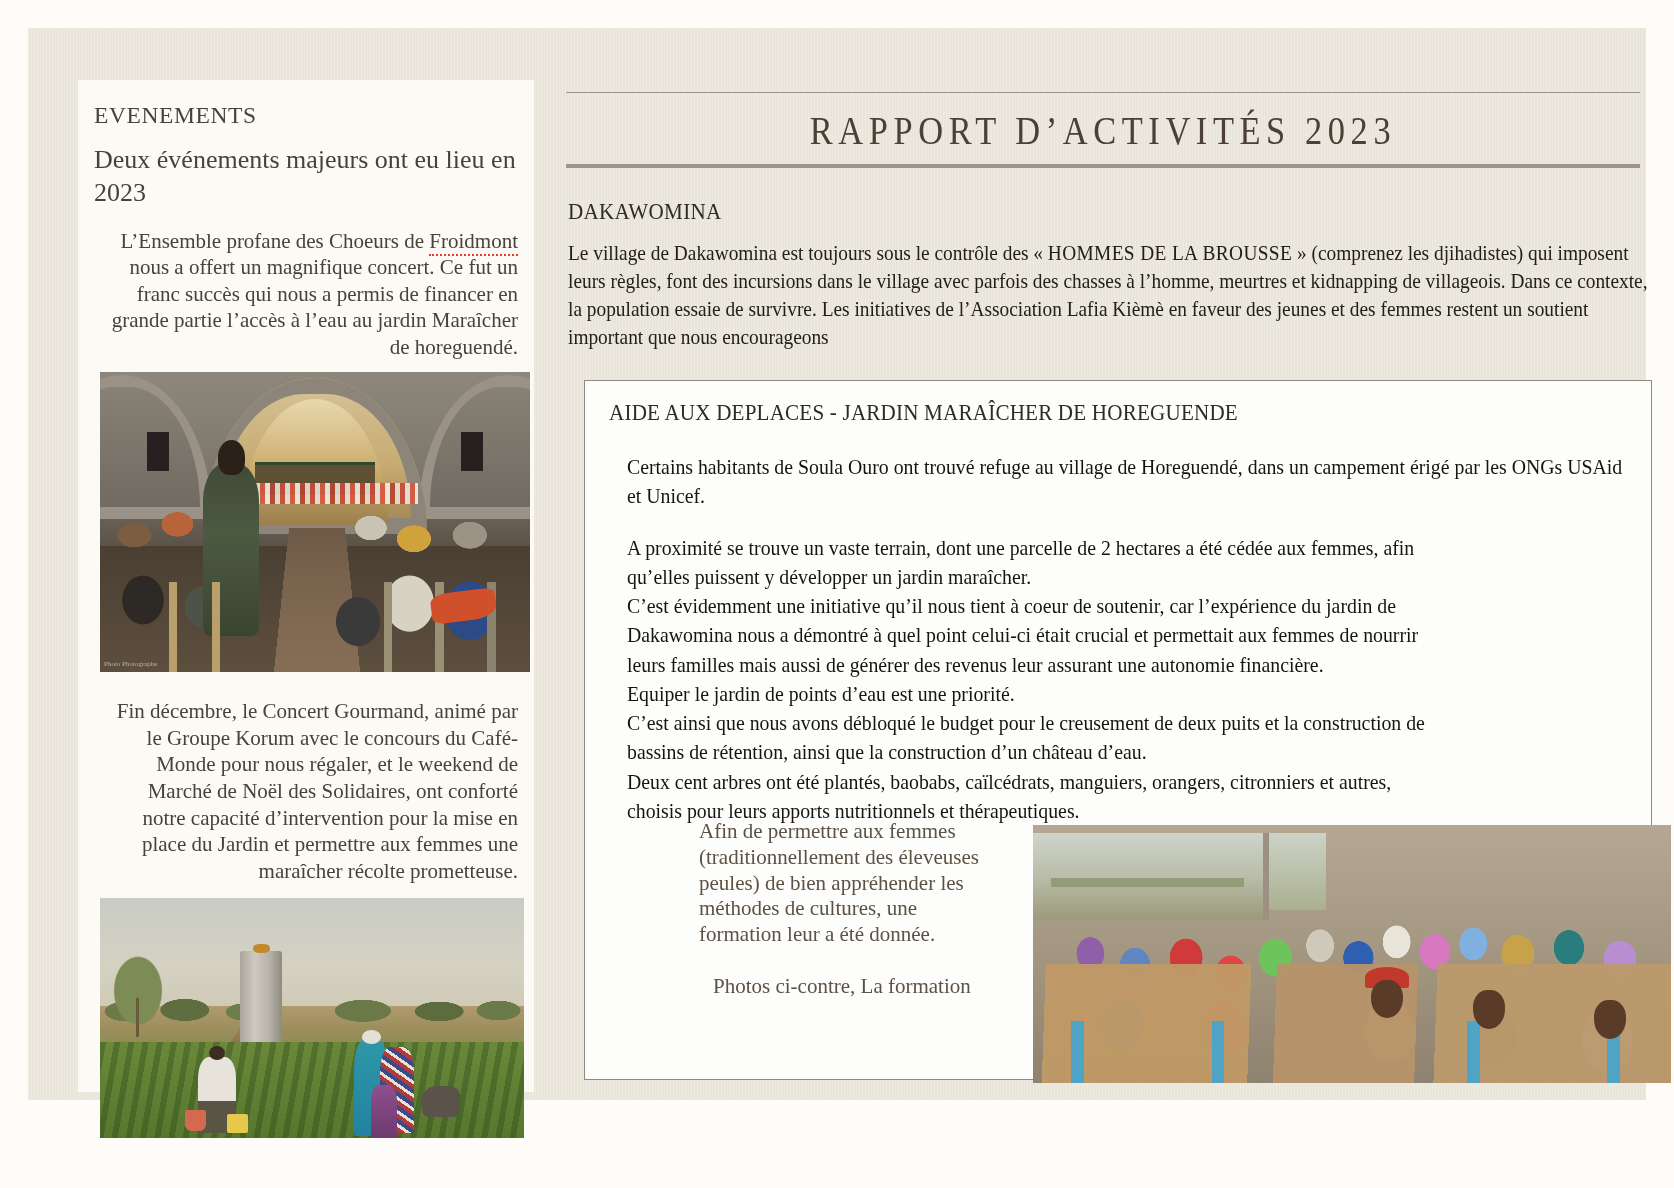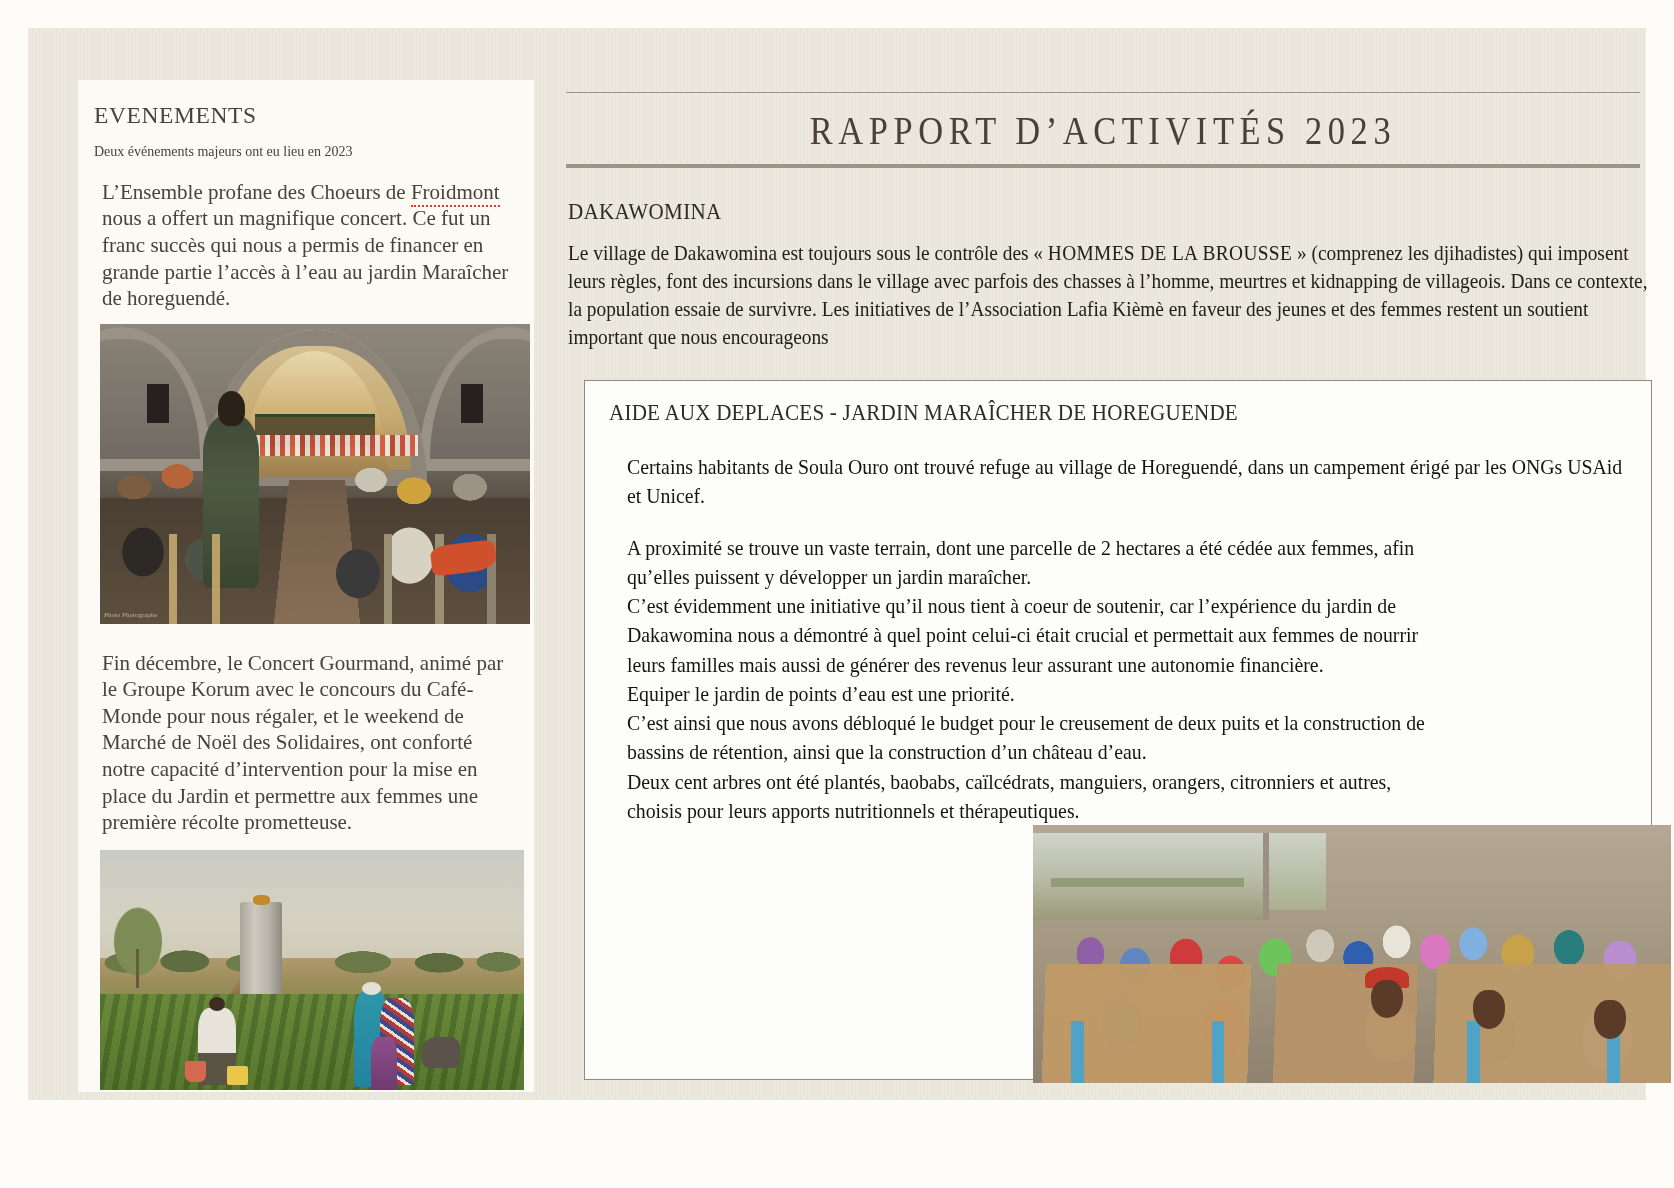--- a/index.html
+++ b/index.html
@@ -47,30 +47,31 @@
     padding: 22px 16px 0 16px;
   }
   .evt-head {
     font-size: 23.5px;
     color: #4a4238;
     letter-spacing: 0.6px;
     margin: 0 0 14px 0;
     font-weight: normal;
   }
   .evt-sub {
-    font-size: 14px;
+    font-size: 26px;
     color: #4a4238;
     margin: 0 0 18px 0;
     line-height: 1.28;
   }
   .evt-para {
     font-size: 21px;
     color: #4a4238;
     margin: 0 0 12px 8px;
     line-height: 1.265;
+    text-align: right;
   }
   .spell-underline {
     border-bottom: 2.5px dotted #e03a2a;
     padding-bottom: 1px;
   }
 
   
   .photo {
     position: relative;
     overflow: hidden;
@@ -499,21 +500,21 @@
         <div class="ch-choir"></div>
         <div class="ch-floor"></div>
         <div class="ch-aisle"></div>
         <div class="ch-crowd"></div>
         <div class="ch-standing"></div>
         <div class="ch-chairs"></div>
         <div class="ch-redcoat"></div>
         <div class="ch-wm">Photo Photographe</div>
       </figure>
 
-      <p class="evt-para" style="margin-top:26px;">Fin décembre, le Concert Gourmand, animé par le Groupe Korum avec le concours du Café-Monde pour nous régaler, et le weekend de Marché de Noël des Solidaires, ont conforté notre capacité d’intervention pour la mise en place du Jardin et permettre aux femmes une première récolte prometteuse.</p>
+      <p class="evt-para" style="margin-top:26px;">Fin décembre, le Concert Gourmand, animé par le Groupe Korum avec le concours du Café-Monde pour nous régaler, et le weekend de Marché de Noël des Solidaires, ont conforté notre capacité d’intervention pour la mise en place du Jardin et permettre aux femmes une maraîcher récolte prometteuse.</p>
 
       <figure class="photo" id="photo-garden">
         <div class="gd-sky"></div>
         <div class="gd-ground"></div>
         <div class="gd-treeline"></div>
         <div class="gd-tree-l"></div>
         <div class="gd-hut"></div>
         <div class="gd-tower"></div>
         <div class="gd-tower-top"></div>
         <div class="gd-crops"></div>
@@ -554,20 +555,24 @@
             <div>Equiper le jardin de points d’eau est une priorité.</div>
             <div>C’est ainsi que nous avons débloqué le budget pour le creusement de deux puits et la construction de</div>
             <div>bassins de rétention, ainsi que la construction d’un château d’eau.</div>
             <div>Deux cent arbres ont été plantés, baobabs, caïlcédrats, manguiers, orangers, citronniers et autres,</div>
             <div>choisis pour leurs apports nutritionnels et thérapeutiques.</div>
           </div>
       </div>
 
       <div id="aide-bottom">
 
+        <div id="aide-caption">
+          <div>Afin de permettre aux femmes (traditionnellement des éleveuses peules) de bien appréhender les méthodes de cultures, une formation leur a été donnée.</div>
+          <div class="cap2">Photos ci-contre, La formation</div>
+        </div>
 
         <figure id="photo-classroom">
           <div class="cr-wall"></div>
           <div class="cr-window"></div>
           <div class="cr-window2"></div>
           <div class="cr-people"></div>
           <div class="cr-desks"></div>
           <div class="cr-desk-legs"></div>
           <div class="cr-headwrap-red"></div>
           <div class="cr-face-a"></div>

